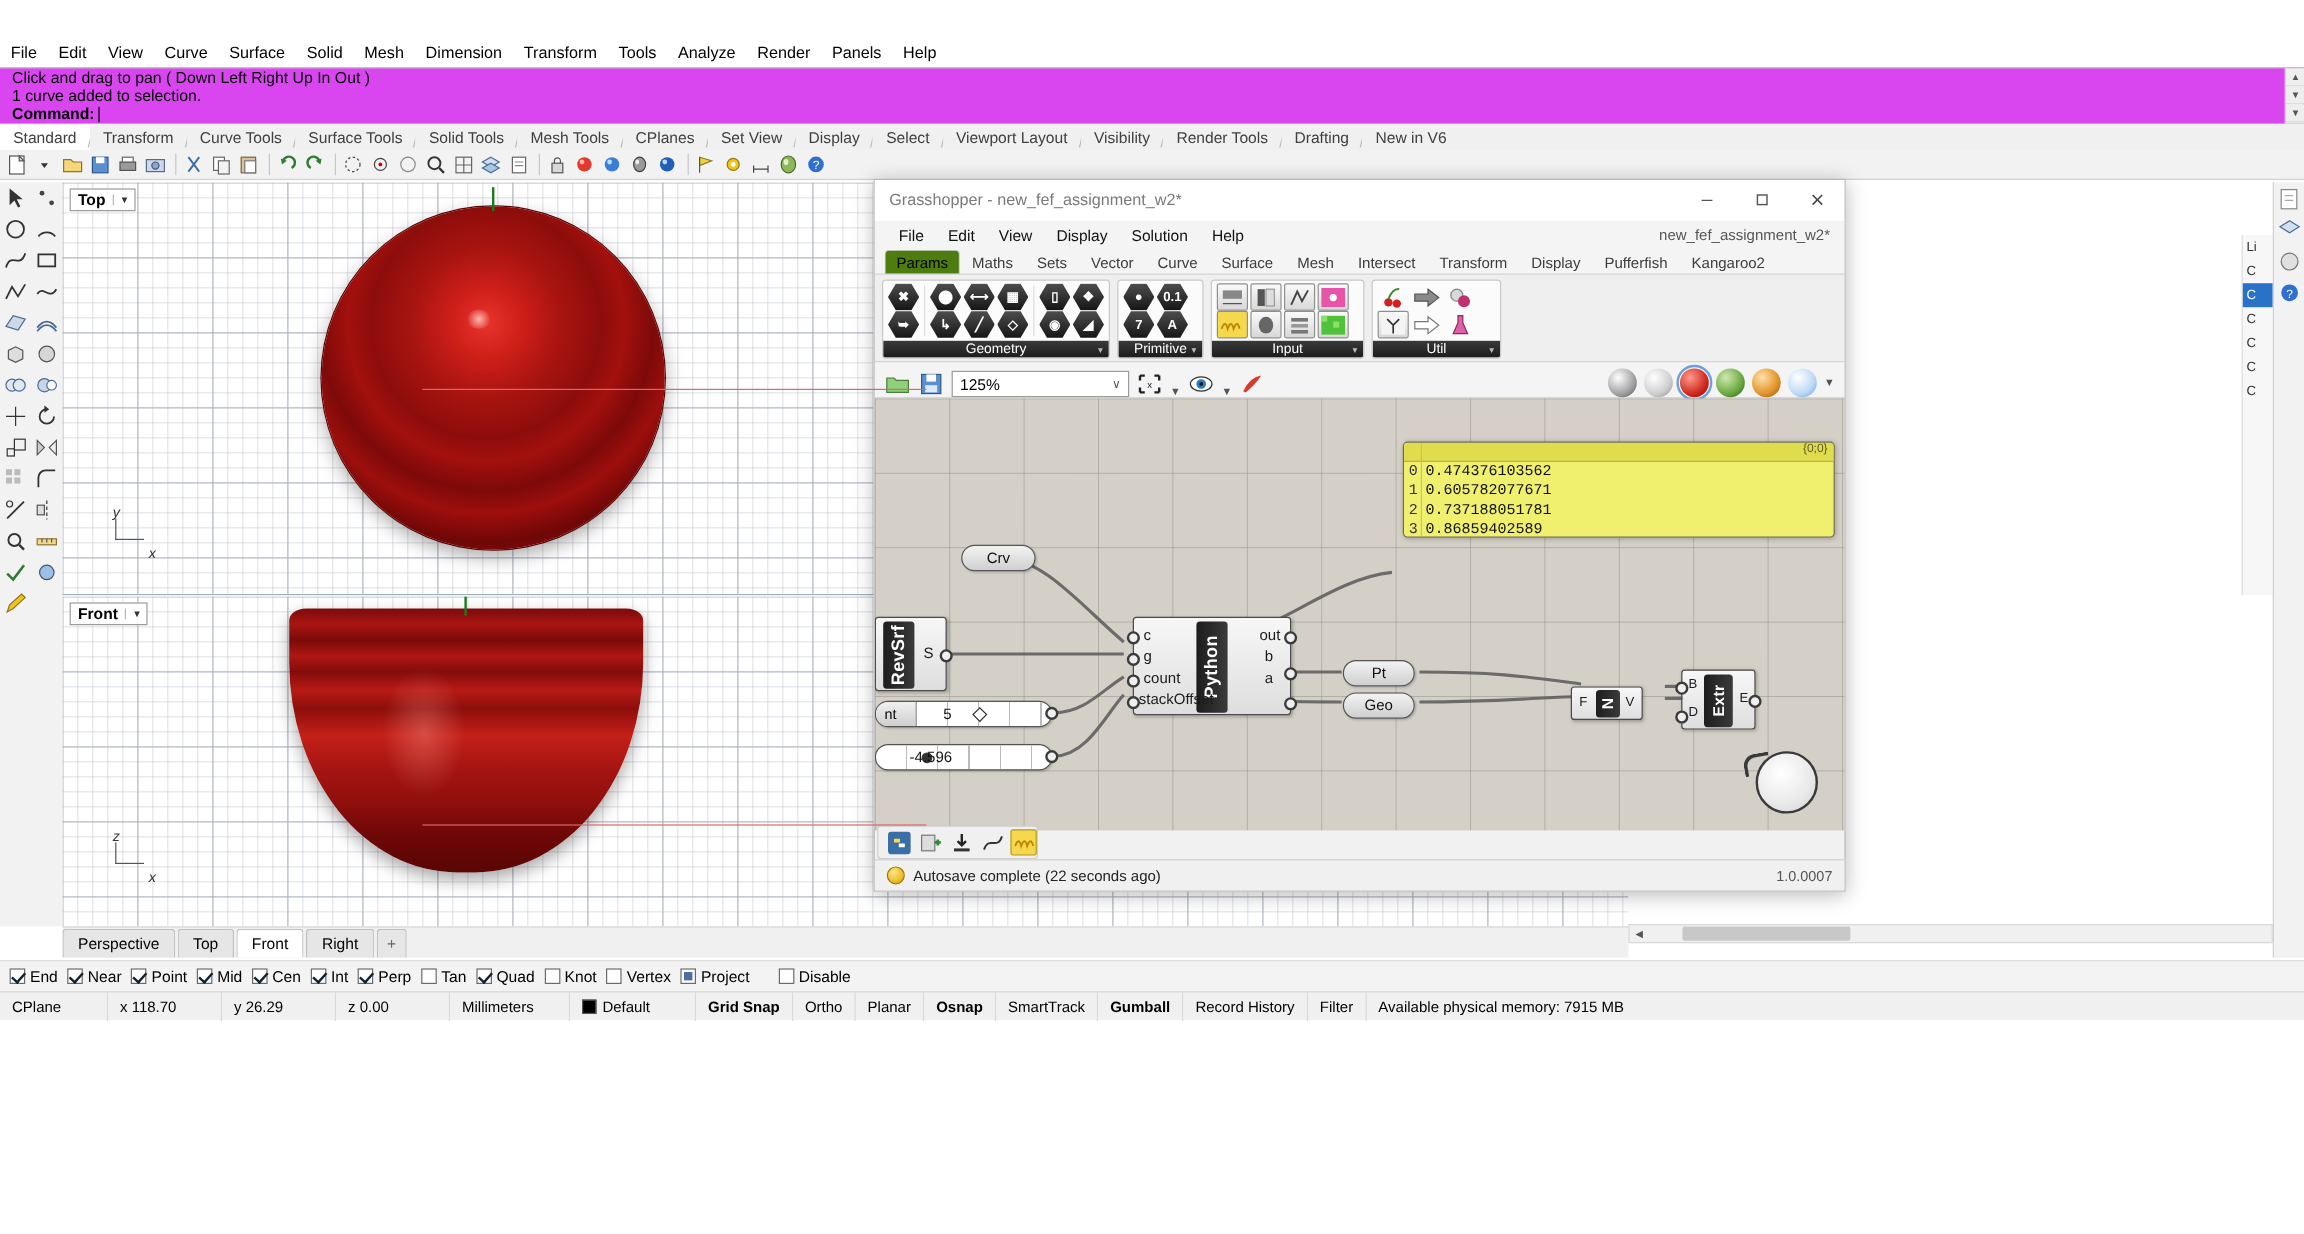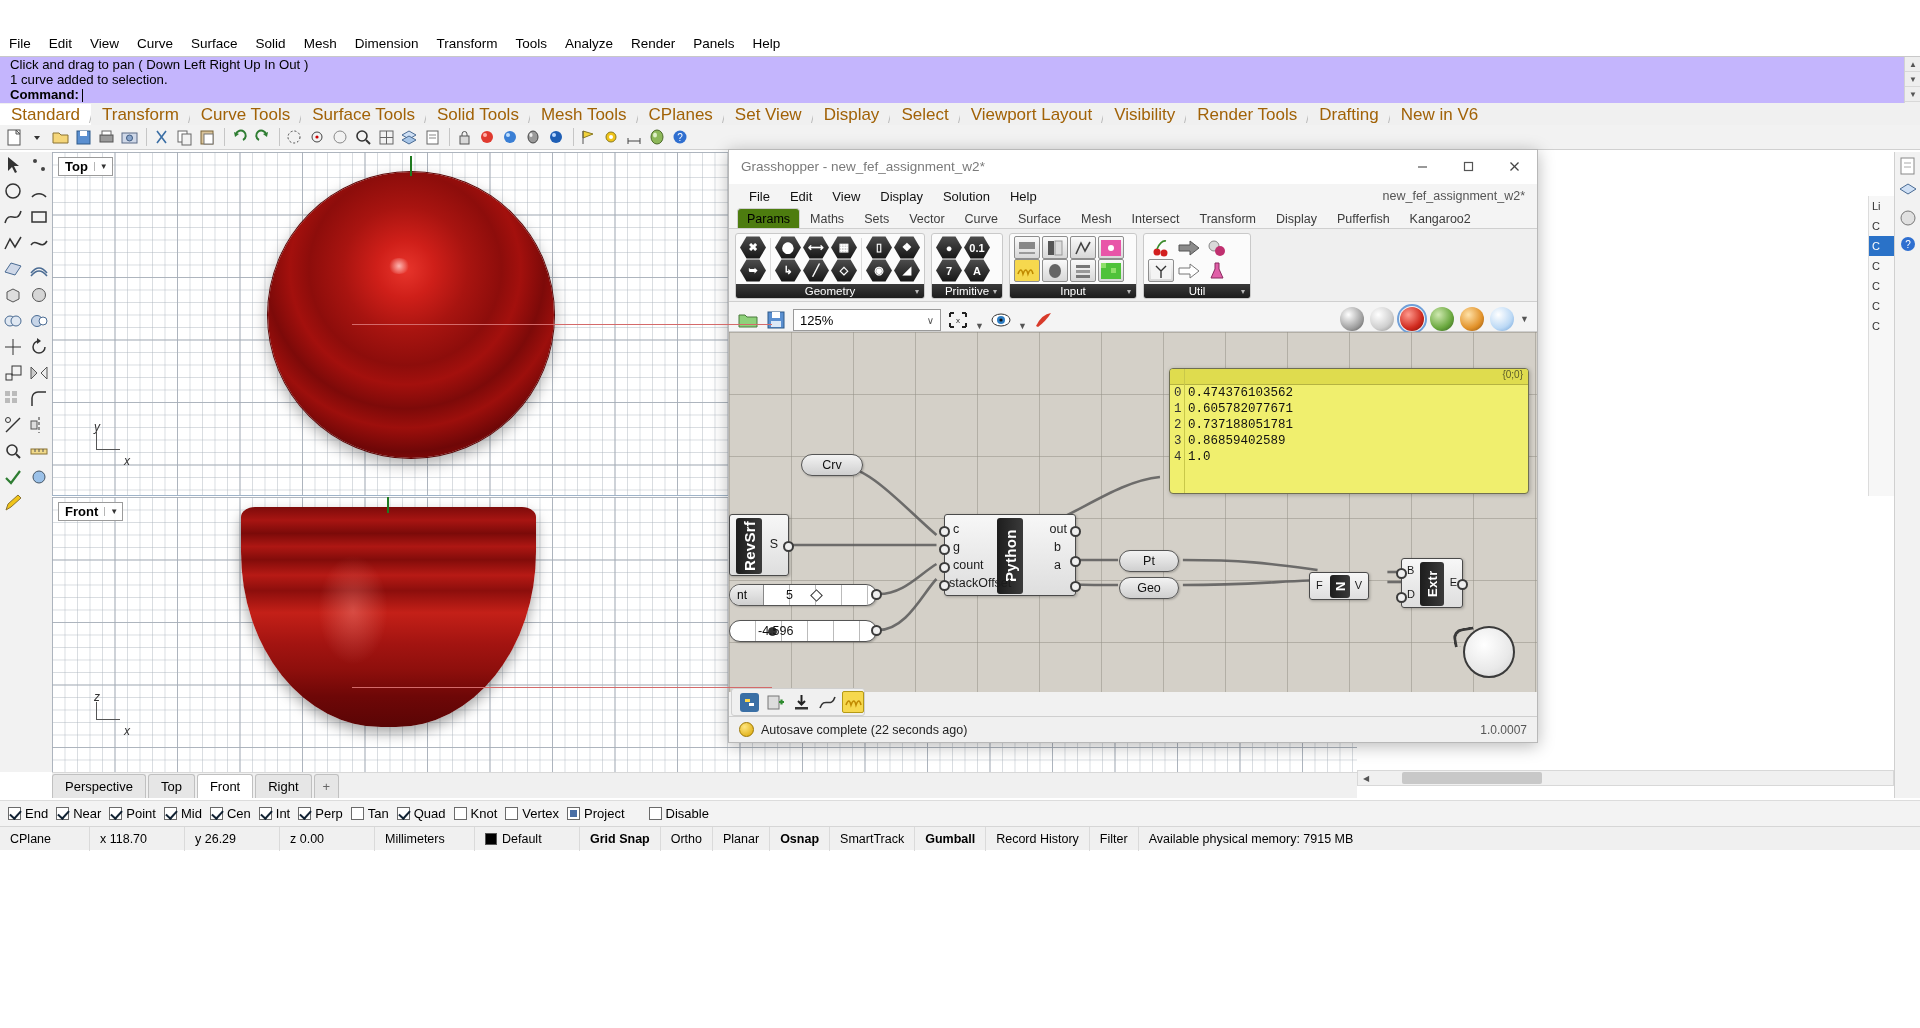--- a/index.html
+++ b/index.html
@@ -38,21 +38,21 @@
   
   .menubar {
     position: absolute; left: 0; top: 32px; width: 1920px; height: 22px;
     display: flex; align-items: center; background: #fff; border-bottom: 0;
   }
   .menu-item { padding: 2px 9px; font-size: 13.5px; color: #000; }
 
   
   .cmdarea {
     position: absolute; left: 0; top: 56px; width: 1920px; height: 50px;
-    background: #c4b5fd; border-top: 1px solid #c8c8c8; border-bottom: 1px solid #404040;
+    background: #d946ef; border-top: 1px solid #c8c8c8; border-bottom: 1px solid #404040;
   }
   .cmdline { height: 15px; font-size: 13.2px; padding-left: 10px; line-height: 15px; color:#000; }
   .cmdprompt {
     height: 16px; font-size: 13.2px; padding-left: 10px; line-height: 16px;
     font-weight: bold; display: flex; align-items: center;
   }
   .caret { display:inline-block; width:1px; height:13px; background:#000; margin-left:3px; }
   .cmd-scroll {
     position: absolute; right: 0; top: 0; width: 16px; height: 46px; background: #f0f0f0;
     border-left: 1px solid #d2d2d2;
@@ -60,21 +60,21 @@
   .cmd-scroll .arrow { width: 16px; height: 15px; display:flex;align-items:center;justify-content:center;
     border-bottom: 1px solid #d8d8d8; font-size: 8px; color:#555; background:#eee; }
 
   
   .tabstrip {
     position: absolute; left: 0; top: 103px; width: 1920px; height: 22px;
     background: #f0f0f0; display:flex; align-items:flex-end;
   }
   .rtab {
     position: relative; height: 21px; line-height: 21px; padding: 0 11px 0 11px;
-    font-size: 17px; color: #a16207; background: #f0f0f0;
+    font-size: 13px; color: #404040; background: #f0f0f0;
   }
   .rtab.active { background: #fff; }
   .rtab::after {
     content: ""; position: absolute; right: -1px; top: 3px; height: 16px; width: 1px;
     background: #b9b9b9; transform: skewX(-14deg);
   }
   .rtab:last-child::after { display:none; }
 
   
   .icontoolbar {
@@ -1134,21 +1134,21 @@
       <div class="node" style="left:672px; top:226px; width:62px; height:50px;">
         <div class="node-cap vcap" style="position:absolute; left:18px; top:3px; width:24px; height:44px; font-size:13px;">Extr</div>
         <span class="plabel" style="left:5px; top:5px; font-size:11px;">B</span>
         <span class="plabel" style="left:5px; top:29px; font-size:11px;">D</span>
         <span class="plabel" style="right:5px; top:17px; font-size:11px;">E</span>
         <span class="port" style="left:-6px; top:9px;"></span>
         <span class="port" style="left:-6px; top:33px;"></span>
         <span class="port" style="right:-6px; top:20px;"></span>
       </div>
 
-      <div class="panel-yellow" style="left:440px; top:36px; width:360px; height:126px;">
+      <div class="panel-yellow" style="left:440px; top:36px; width:360px; height:80px;">
         <div class="py-head">
           <span class="coord">{0;0}</span>
         </div>
         <div class="py-gut"></div>
         <div class="py-row">
           <span class="py-idx">0</span>
           <span class="py-val">0.474376103562</span>
         </div>
         <div class="py-row">
           <span class="py-idx">1</span>

